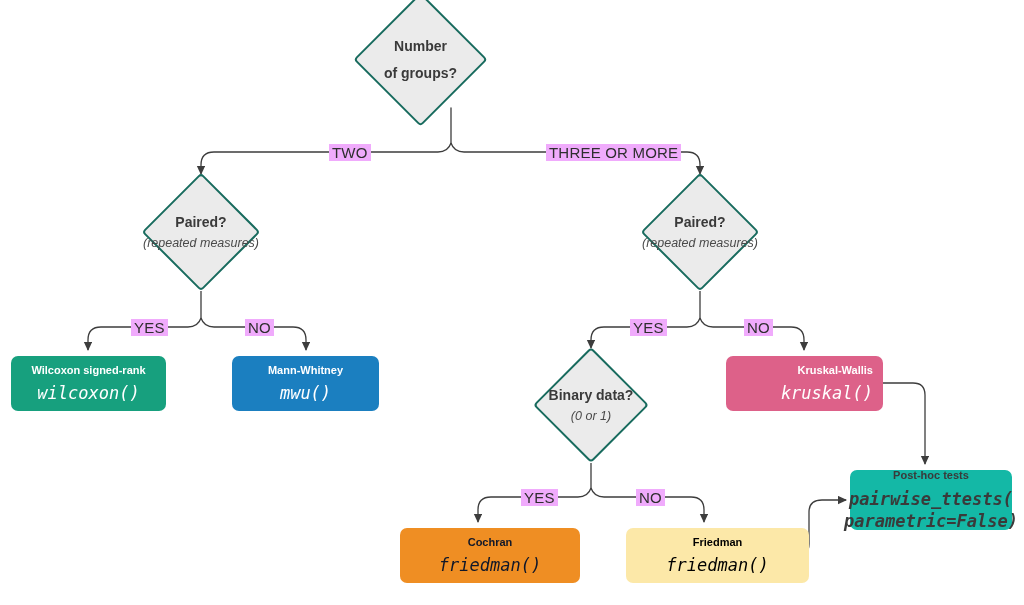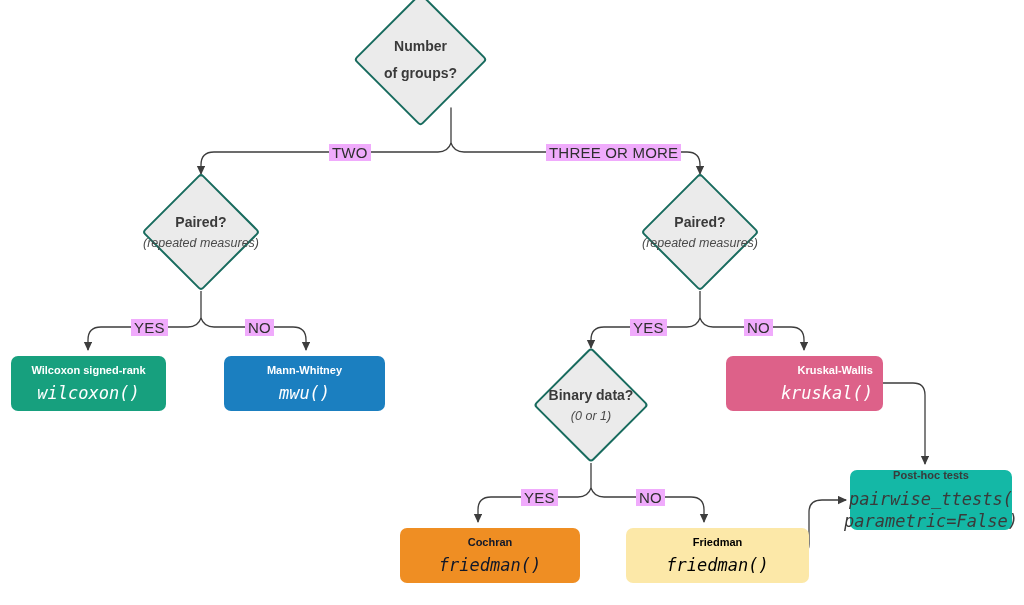--- a/index.html
+++ b/index.html
@@ -83,21 +83,21 @@
     font-weight: bold;
     white-space: nowrap;
   }
   .b-code {
     font-family: "DejaVu Sans Mono", "Liberation Mono", monospace;
     font-size: 17px;
     font-style: italic;
     margin-top: 5px;
     white-space: nowrap;
   }
-  .b-code span { display: block; }
+  .b-code span { display: block; font-weight: bold; }
 
   
   .edge-label {
     position: absolute;
     font-size: 15px;
     color: #2e2e2e;
     background: #f0abfc;
     padding: 0 3px;
     white-space: nowrap;
     letter-spacing: 0.2px;
@@ -172,21 +172,21 @@
       <div class="d-title">Binary data?</div>
       <div class="d-sub">(0 or 1)</div>
     </div>
   </div>
 
   <div class="node box" style="left:11px; top:356px; width:155px; height:55px; background:#17a07e; color:#ffffff;">
     <div class="b-title">Wilcoxon signed-rank</div>
     <div class="b-code">wilcoxon()</div>
   </div>
 
-  <div class="node box" style="left:224px; top:356px; width:161px; height:55px; background:#1b7fc0; color:#ffffff;">
+  <div class="node box" style="left:232px; top:356px; width:147px; height:55px; background:#1b7fc0; color:#ffffff;">
     <div class="b-title">Mann-Whitney</div>
     <div class="b-code">mwu()</div>
   </div>
 
   <div class="node box" style="left:726px; top:356px; width:157px; height:55px; background:#dd6189; color:#ffffff;align-items:flex-end;">
     <div class="b-title">Kruskal-Wallis</div>
     <div class="b-code">kruskal()</div>
   </div>
 
   <div class="node box" style="left:400px; top:528px; width:180px; height:55px; background:#ef8e23; color:#0f172a;">

